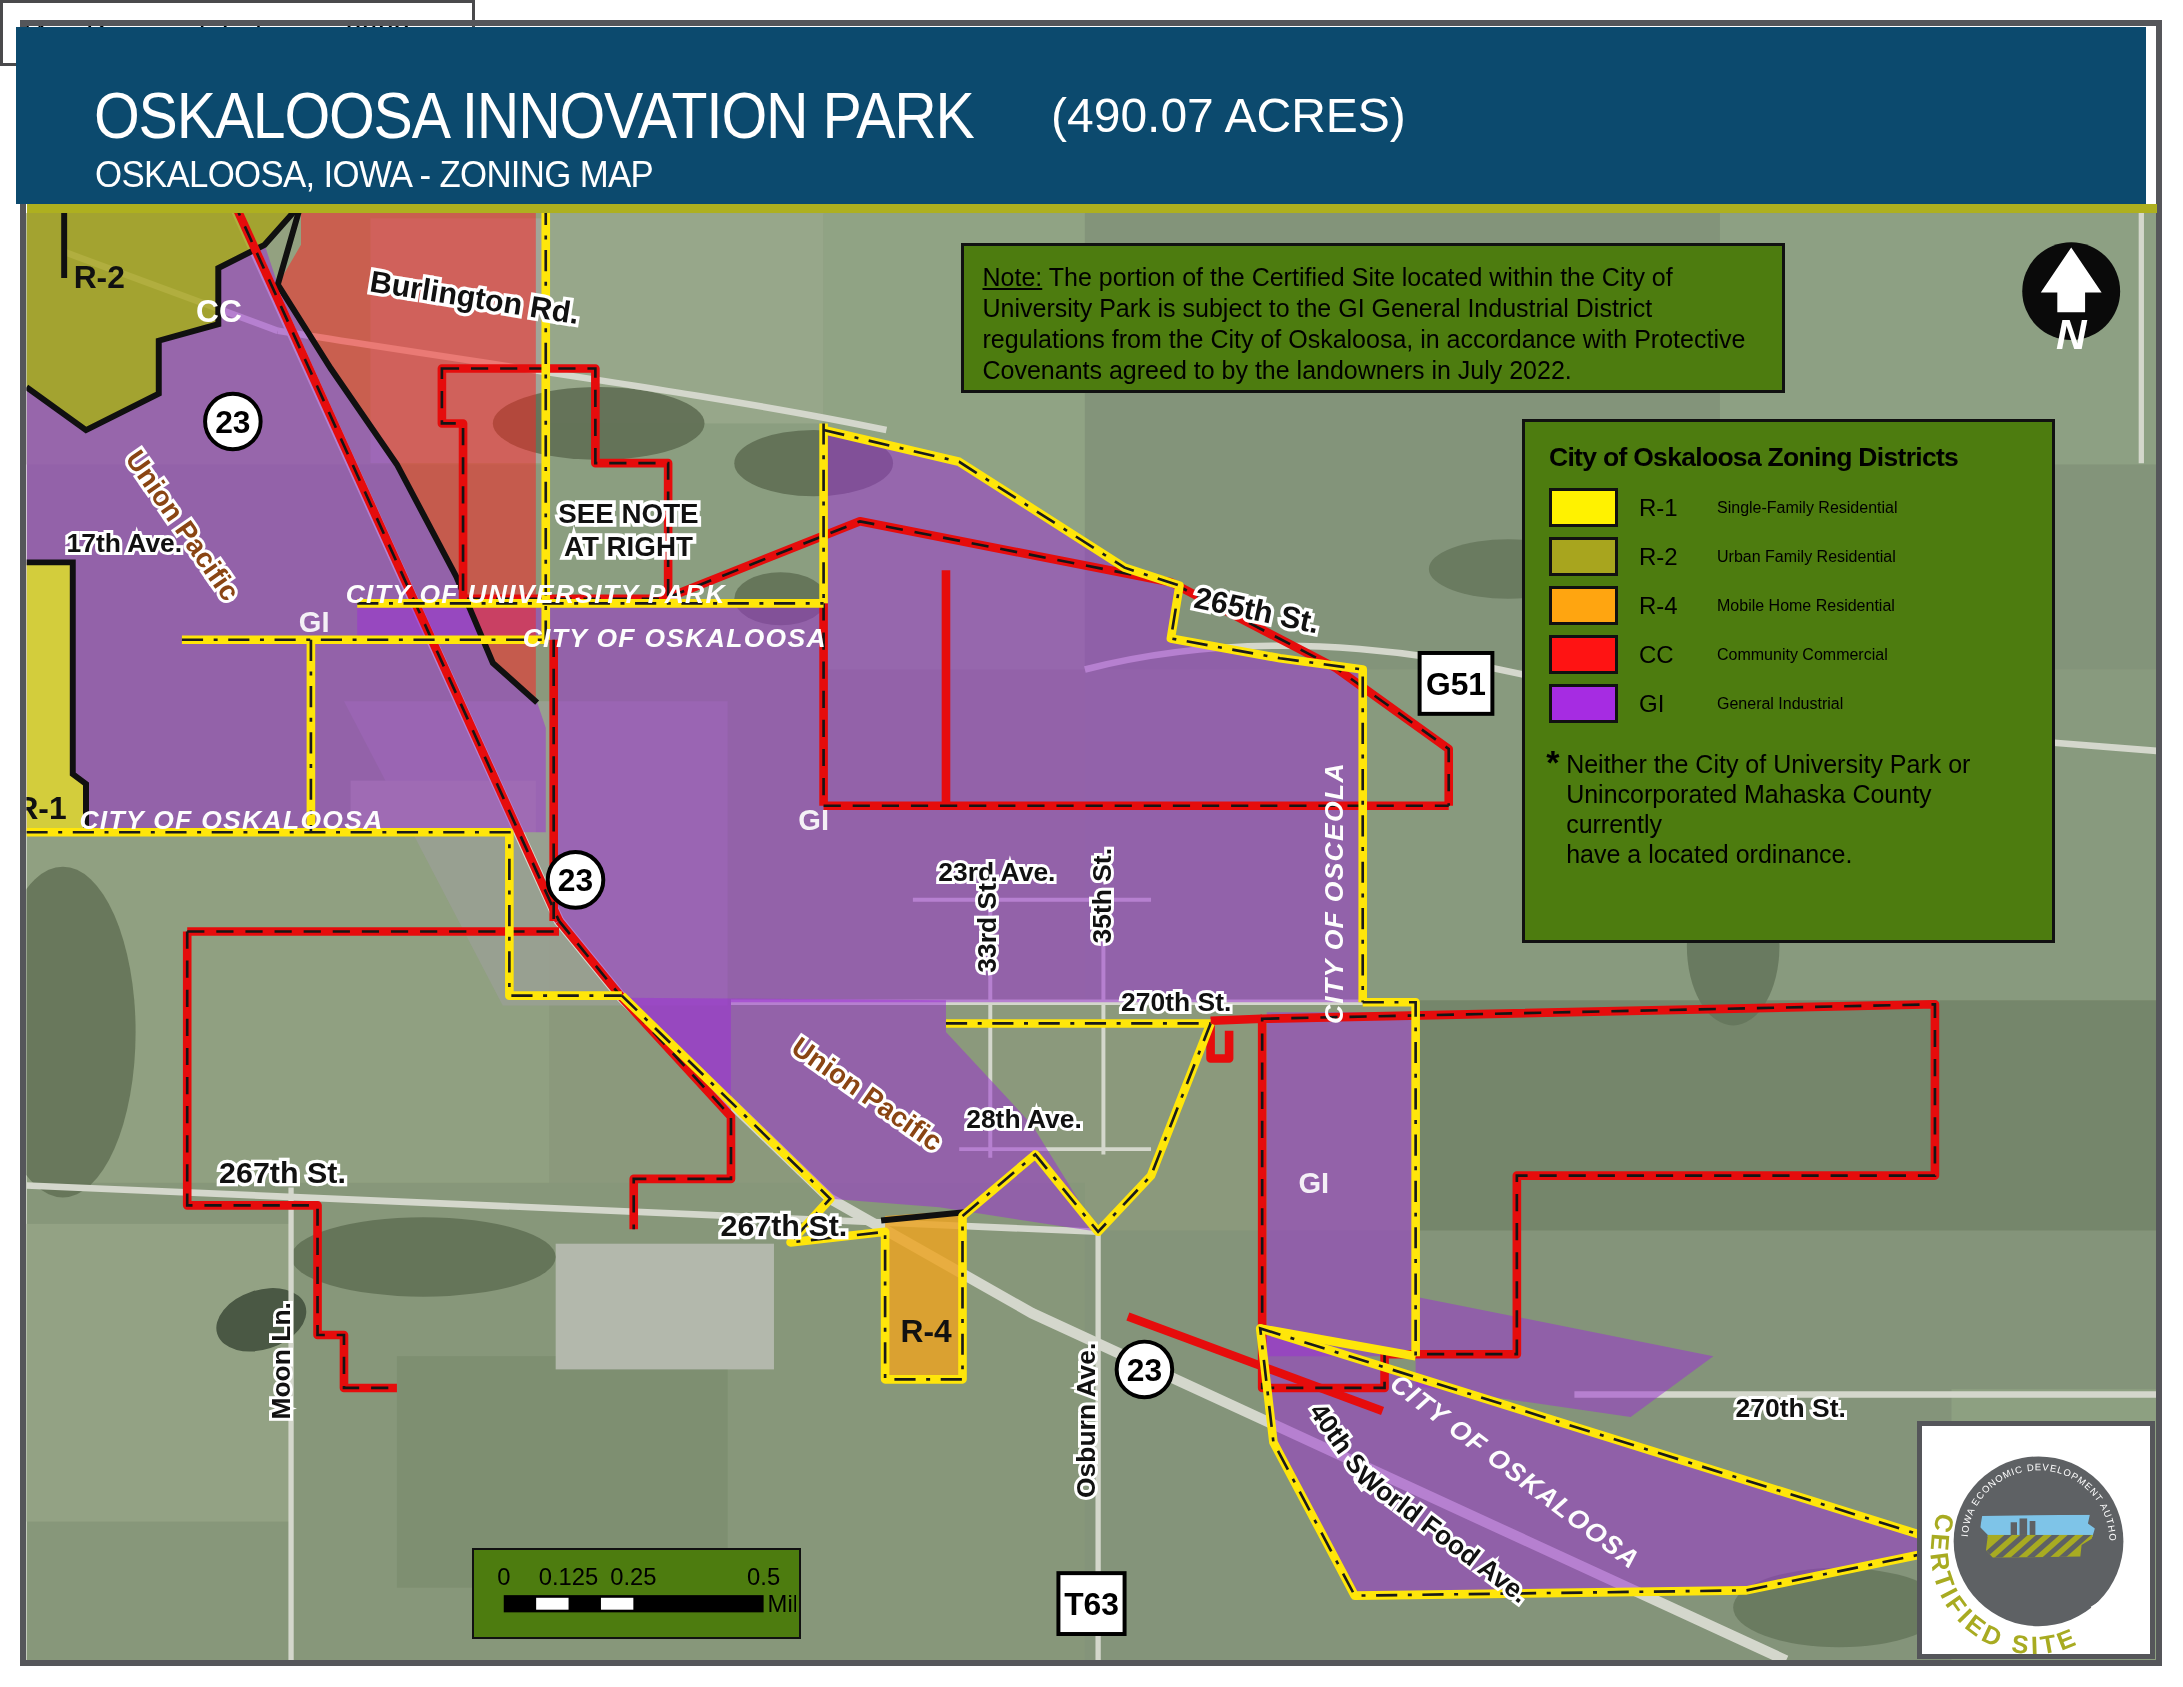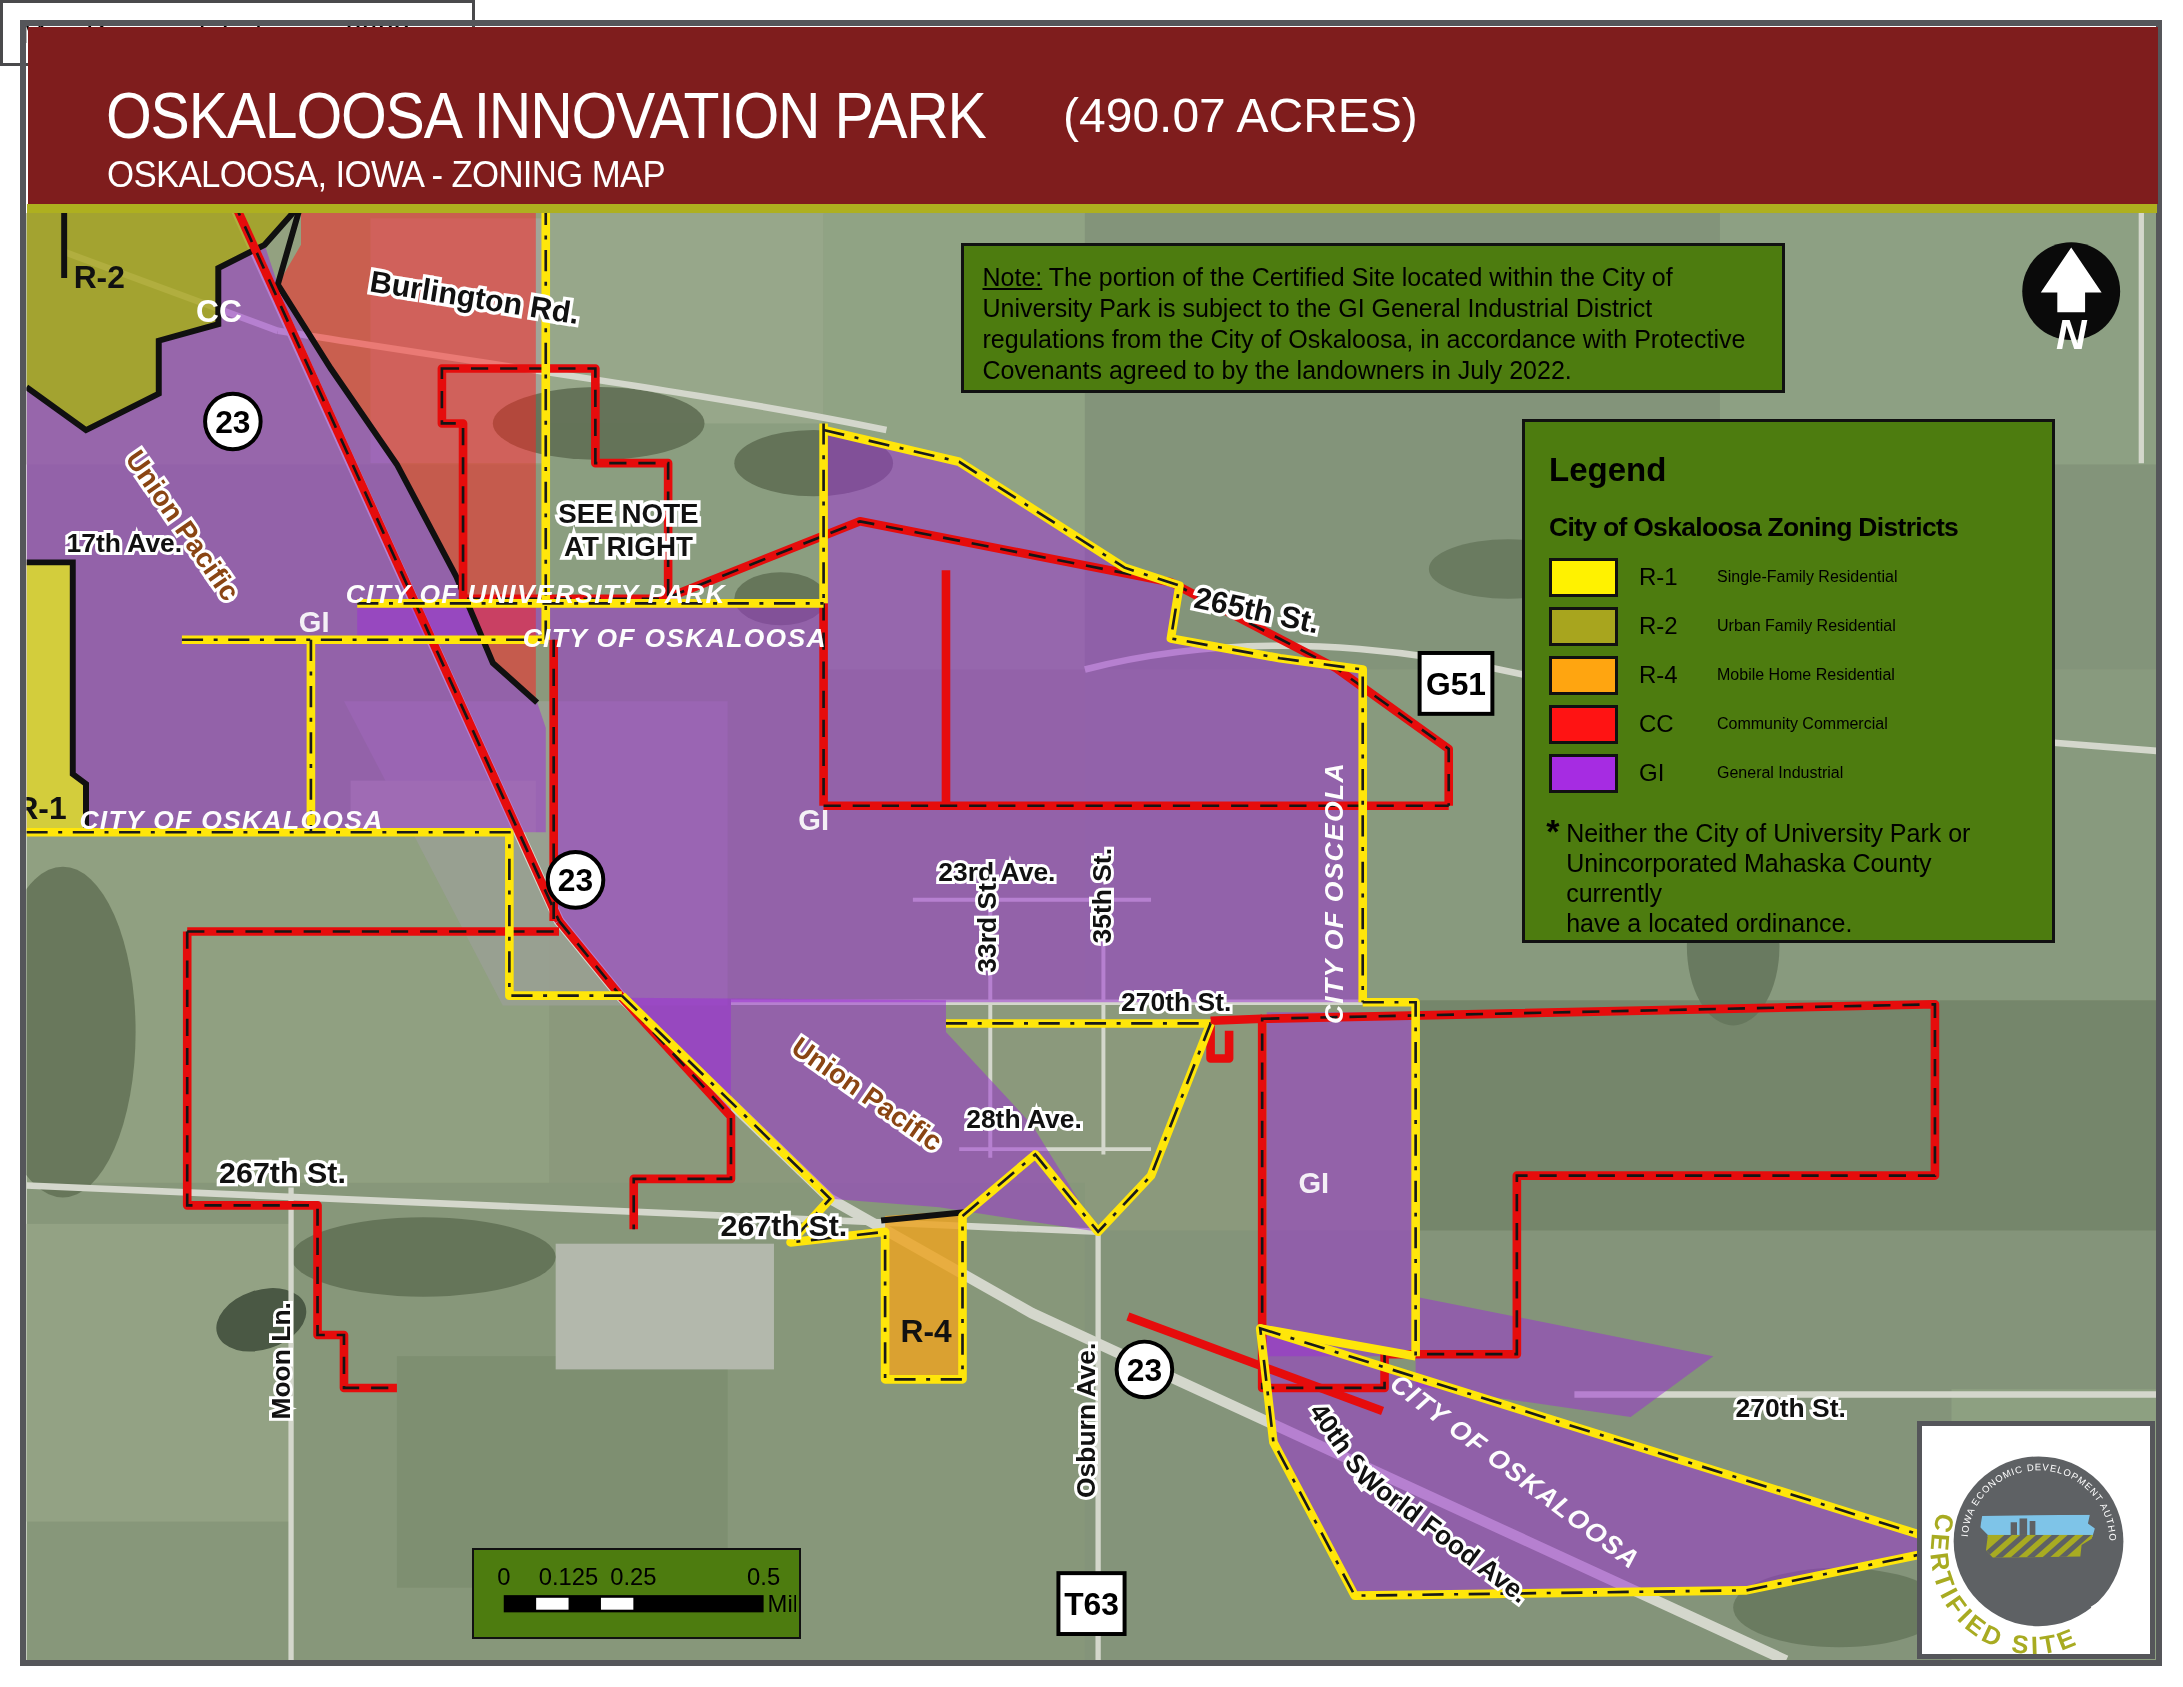--- a/index.html
+++ b/index.html
@@ -1,19 +1,19 @@
 <!DOCTYPE html>
 <html style="font-size:10.6px"><head>
 <meta charset="utf-8">
 <style>
   html,body{margin:0;padding:0;background:#ffffff;}
   .page{position:relative;width:2183px;height:1687px;background:#ffffff;overflow:hidden;
         font-family:"Liberation Sans",sans-serif;}
   .frame{position:absolute;left:20px;top:20px;width:2130px;height:1634px;border:6.6px solid #55565a;}
-  .header{position:absolute;left:28px;top:26.5px;width:2130px;height:177px;background:#7f1d1d;}
+  .header{position:absolute;left:16px;top:26.5px;width:2130px;height:177px;background:#0c4a6e;}
   .accent{position:absolute;left:26.5px;top:204px;width:2130px;height:9.3px;background:#aeb01f;}
   .hdr-title{position:absolute;left:78px;top:52px;font-size:64px;color:#fff;letter-spacing:-1.3px;
              transform:scaleX(.92);transform-origin:left;white-space:nowrap;}
   .hdr-acres{position:absolute;left:1035px;top:61px;font-size:48px;color:#fff;white-space:nowrap;}
   .hdr-sub{position:absolute;left:79px;top:127px;font-size:37px;color:#fff;letter-spacing:-0.7px;
            transform:scaleX(.94);transform-origin:left;white-space:nowrap;}
   .logo{position:absolute;left:1680px;top:53px;width:318px;text-align:left;line-height:1;}
   .logo-word{font-size:81px;font-weight:bold;letter-spacing:-1.3px;color:#fff;}
   .logo-o{color:#aeb01f;}
   .logo-reg{font-size:20px;color:#e8e8e8;vertical-align:super;}
@@ -249,21 +249,20 @@
     <div class="hdr-acres">(490.07 ACRES)</div>
     <div class="hdr-sub">OSKALOOSA, IOWA - ZONING MAP</div>
   </div>
   <div class="accent"></div>
 
   <div class="box notebox">
     <span class="noteu">Note:</span><span> The portion of the Certified Site located within the City of University Park is subject to the GI General Industrial District regulations from the City of Oskaloosa, in accordance with Protective Covenants agreed to by the landowners in July 2022.</span>
   </div>
 
   <div class="box legend">
-    <div class="leg-title">Legend</div>
     <div class="leg-sub">City of Oskaloosa Zoning Districts</div>
     <div class="leg-row">
       <div class="swatch" style="background-color: rgb(255, 242, 0);"></div>
       <div class="leg-code">R-1</div>
       <div class="leg-name">Single-Family Residential</div>
     </div>
     <div class="leg-row">
       <div class="swatch" style="background-color: rgb(168, 165, 30);"></div>
       <div class="leg-code">R-2</div>
       <div class="leg-name">Urban Family Residential</div>

